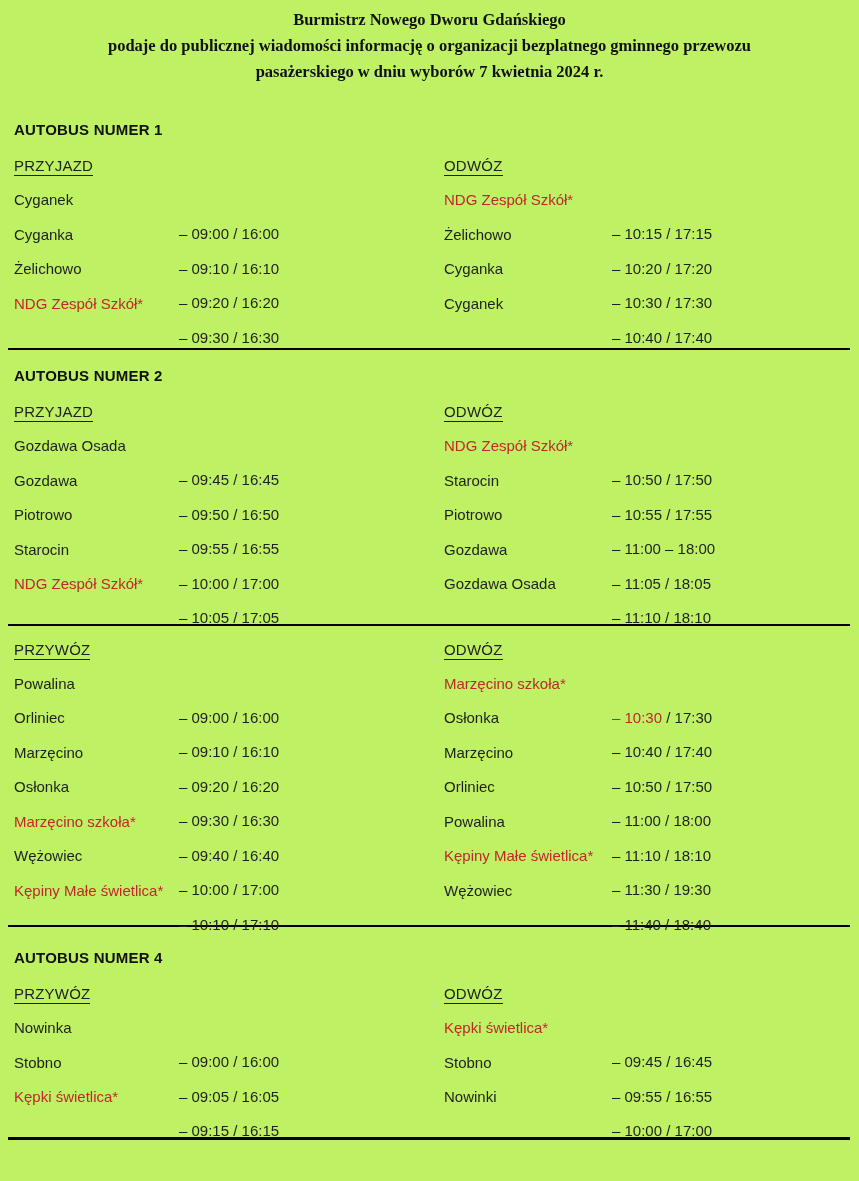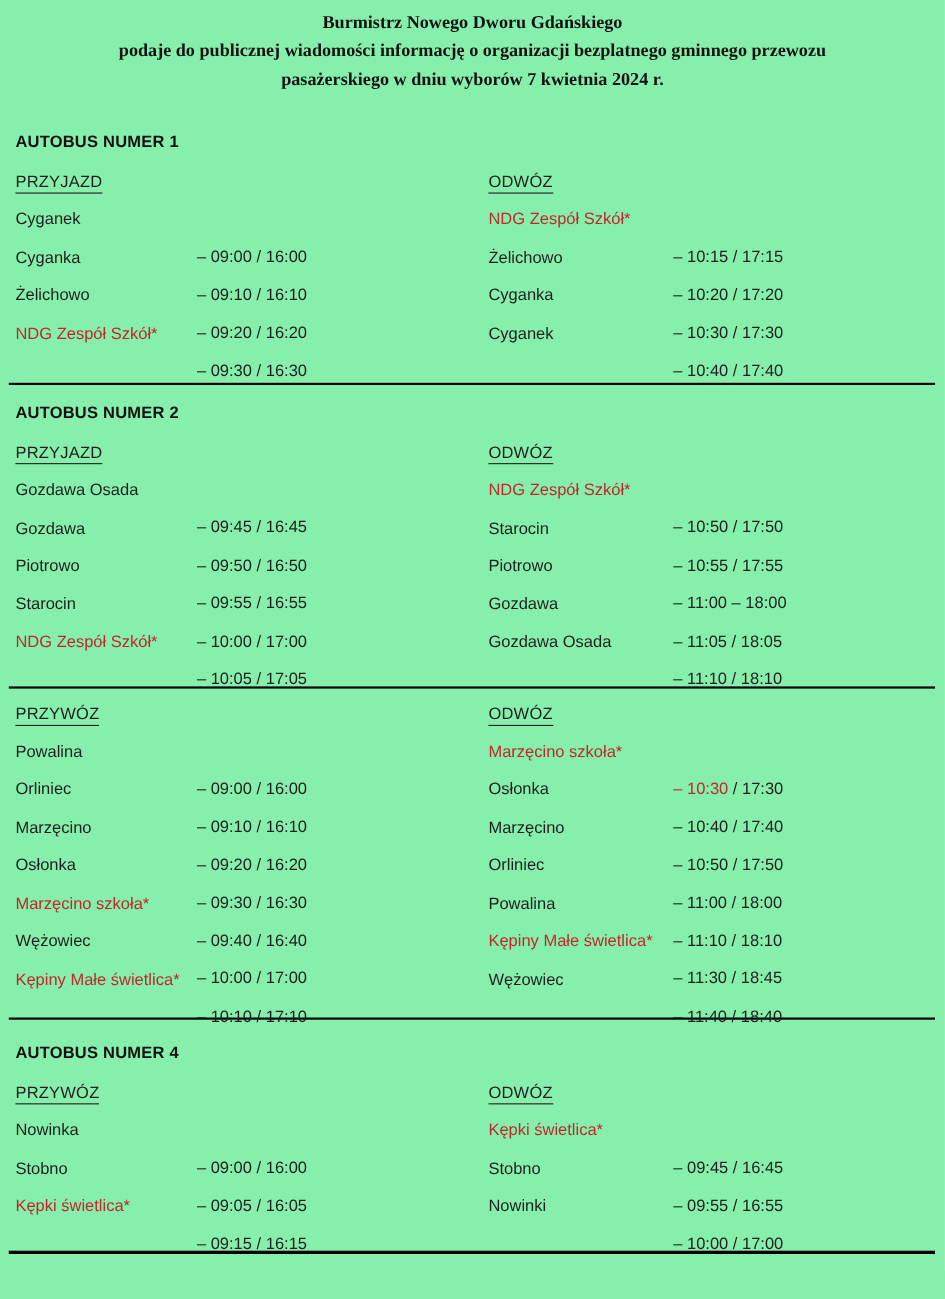--- a/index.html
+++ b/index.html
@@ -1,19 +1,19 @@
 <!DOCTYPE html>
 <html lang="pl" style="--accent-red: #c1272d;"><head>
 <meta charset="utf-8">
 <style>
   html,body{margin:0;padding:0;background:#ffffff;}
   .page{
     position:relative;
     width:859px;height:1181px;
-    background:#86efac;
+    background:#bef264;
     font-family:"Liberation Sans","DejaVu Sans",sans-serif;
     font-size:15px;color:#1f1f1f;
     overflow:hidden;
   }
   
   .doc-title{
     padding-top:7px;
     text-align:center;
     font-family:"Liberation Serif","DejaVu Serif",serif;
     font-weight:bold;
@@ -219,21 +219,21 @@
             <div class="row">
               <span class="stop">Orliniec</span>
               <span class="time">– 11:00 / 18:00</span>
             </div>
             <div class="row">
               <span class="stop">Powalina</span>
               <span class="time">– 11:10 / 18:10</span>
             </div>
             <div class="row">
               <span class="stop red">Kępiny Małe świetlica*</span>
-              <span class="time">– 11:30 / 18:45</span>
+              <span class="time">– 11:30 / 19:30</span>
             </div>
             <div class="row">
               <span class="stop">Wężowiec</span>
               <span class="time">– 11:40 / 18:40</span>
             </div>
           </div>
         </div>
       </div>
       <div class="hline line-3"></div>
       <div class="section sec-4">

